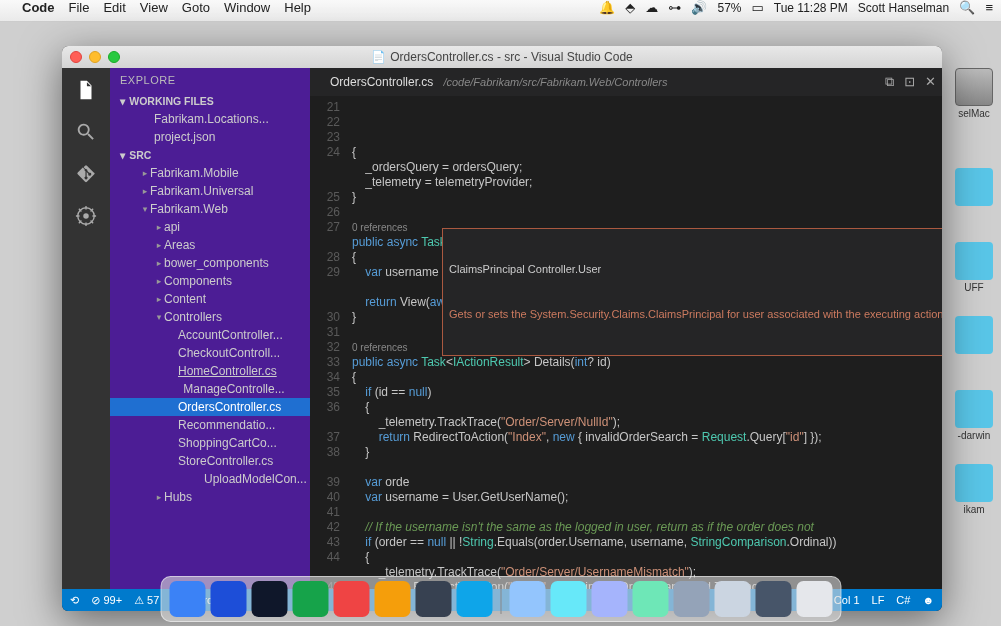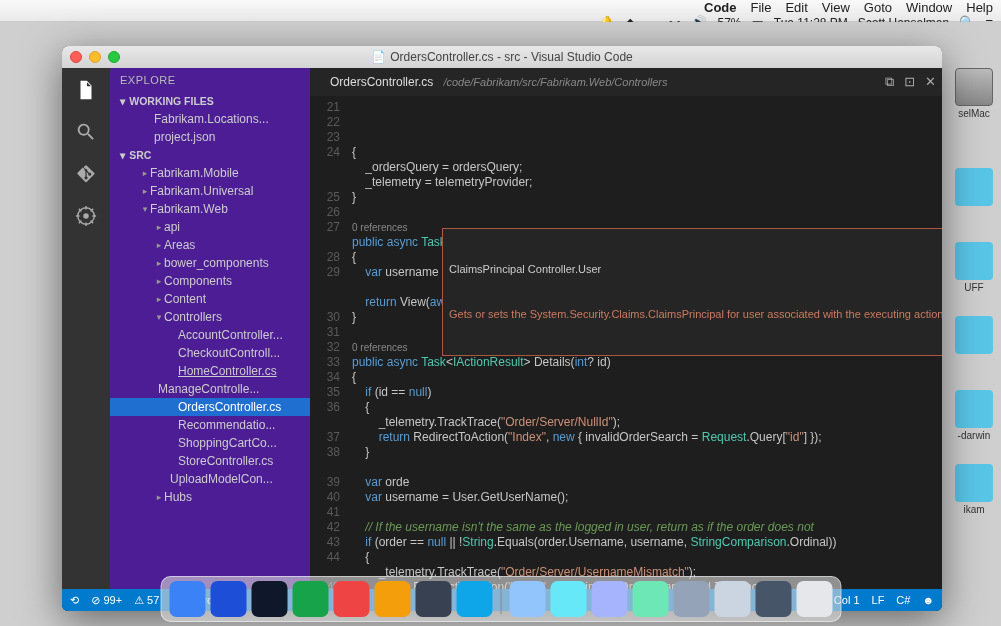--- a/index.html
+++ b/index.html
@@ -1,19 +1,19 @@
 <!DOCTYPE html>
 <html><head>
 <meta charset="utf-8">
 <style>
 * { margin: 0; padding: 0; box-sizing: border-box; font-family: -apple-system, "Helvetica Neue", Arial, sans-serif; }
 body { width: 1001px; height: 626px; background: #d8d8d8; overflow: hidden; position: relative; }
 
 
-.menubar { height: 22px; background: linear-gradient(#f9f9f9, #eaeaea); display: flex; align-items: flex-end; font-size: 13px; color: #222; padding: 0 8px; justify-content: space-between; border-bottom: 1px solid #ccc; flex-direction: column; }
+.menubar { height: 22px; background: linear-gradient(#f9f9f9, #eaeaea); display: flex; align-items: flex-start; font-size: 13px; color: #222; padding: 0 8px; justify-content: space-between; border-bottom: 1px solid #ccc; }
 .menubar-left, .menubar-right { display: flex; align-items: center; gap: 14px; }
 .menubar-left .apple { font-size: 15px; }
 .menubar-left .appname { font-weight: 600; }
 .menubar-right { gap: 10px; font-size: 12px; }
 .menubar-right .icon { font-size: 13px; }
 
 
 .desktop { position: absolute; inset: 22px 0 0 0; background: #cfcfcf; }
 .desktop-icon { position: absolute; right: 6px; width: 42px; display:flex; flex-direction:column; align-items:center; font-size:10px; color:#333; text-align:center; gap:2px;}
 .desktop-icon .square { width:38px; height:38px; background:#59c6e8; border-radius:4px; }
@@ -226,41 +226,41 @@
               <span>AccountController...</span>
             </div>
             <div class="tree-item" style="padding-left: 58px;">
               <span class="arrow"></span>
               <span>CheckoutControll...</span>
             </div>
             <div class="tree-item" style="padding-left: 58px; text-decoration: underline;">
               <span class="arrow"></span>
               <span>HomeController.cs</span>
             </div>
-            <div class="tree-item" style="padding-left: 38px;">
+            <div class="tree-item" style="padding-left: 38px; justify-content: center;">
               <span class="arrow"></span>
               <span>ManageControlle...</span>
             </div>
             <div class="tree-item selected" style="padding-left: 58px;">
               <span class="arrow"></span>
               <span>OrdersController.cs</span>
             </div>
             <div class="tree-item" style="padding-left: 58px;">
               <span class="arrow"></span>
               <span>Recommendatio...</span>
             </div>
             <div class="tree-item" style="padding-left: 58px;">
               <span class="arrow"></span>
               <span>ShoppingCartCo...</span>
             </div>
             <div class="tree-item" style="padding-left: 58px;">
               <span class="arrow"></span>
               <span>StoreController.cs</span>
             </div>
-            <div class="tree-item" style="padding-left: 50px;">
+            <div class="tree-item" style="padding-left: 84px;">
               <span class="arrow"></span>
               <span>UploadModelCon...</span>
             </div>
             <div class="tree-item" style="padding-left: 44px;">
               <span class="arrow">▸</span>
               <span>Hubs</span>
             </div>
           </div>
       </div>
 

